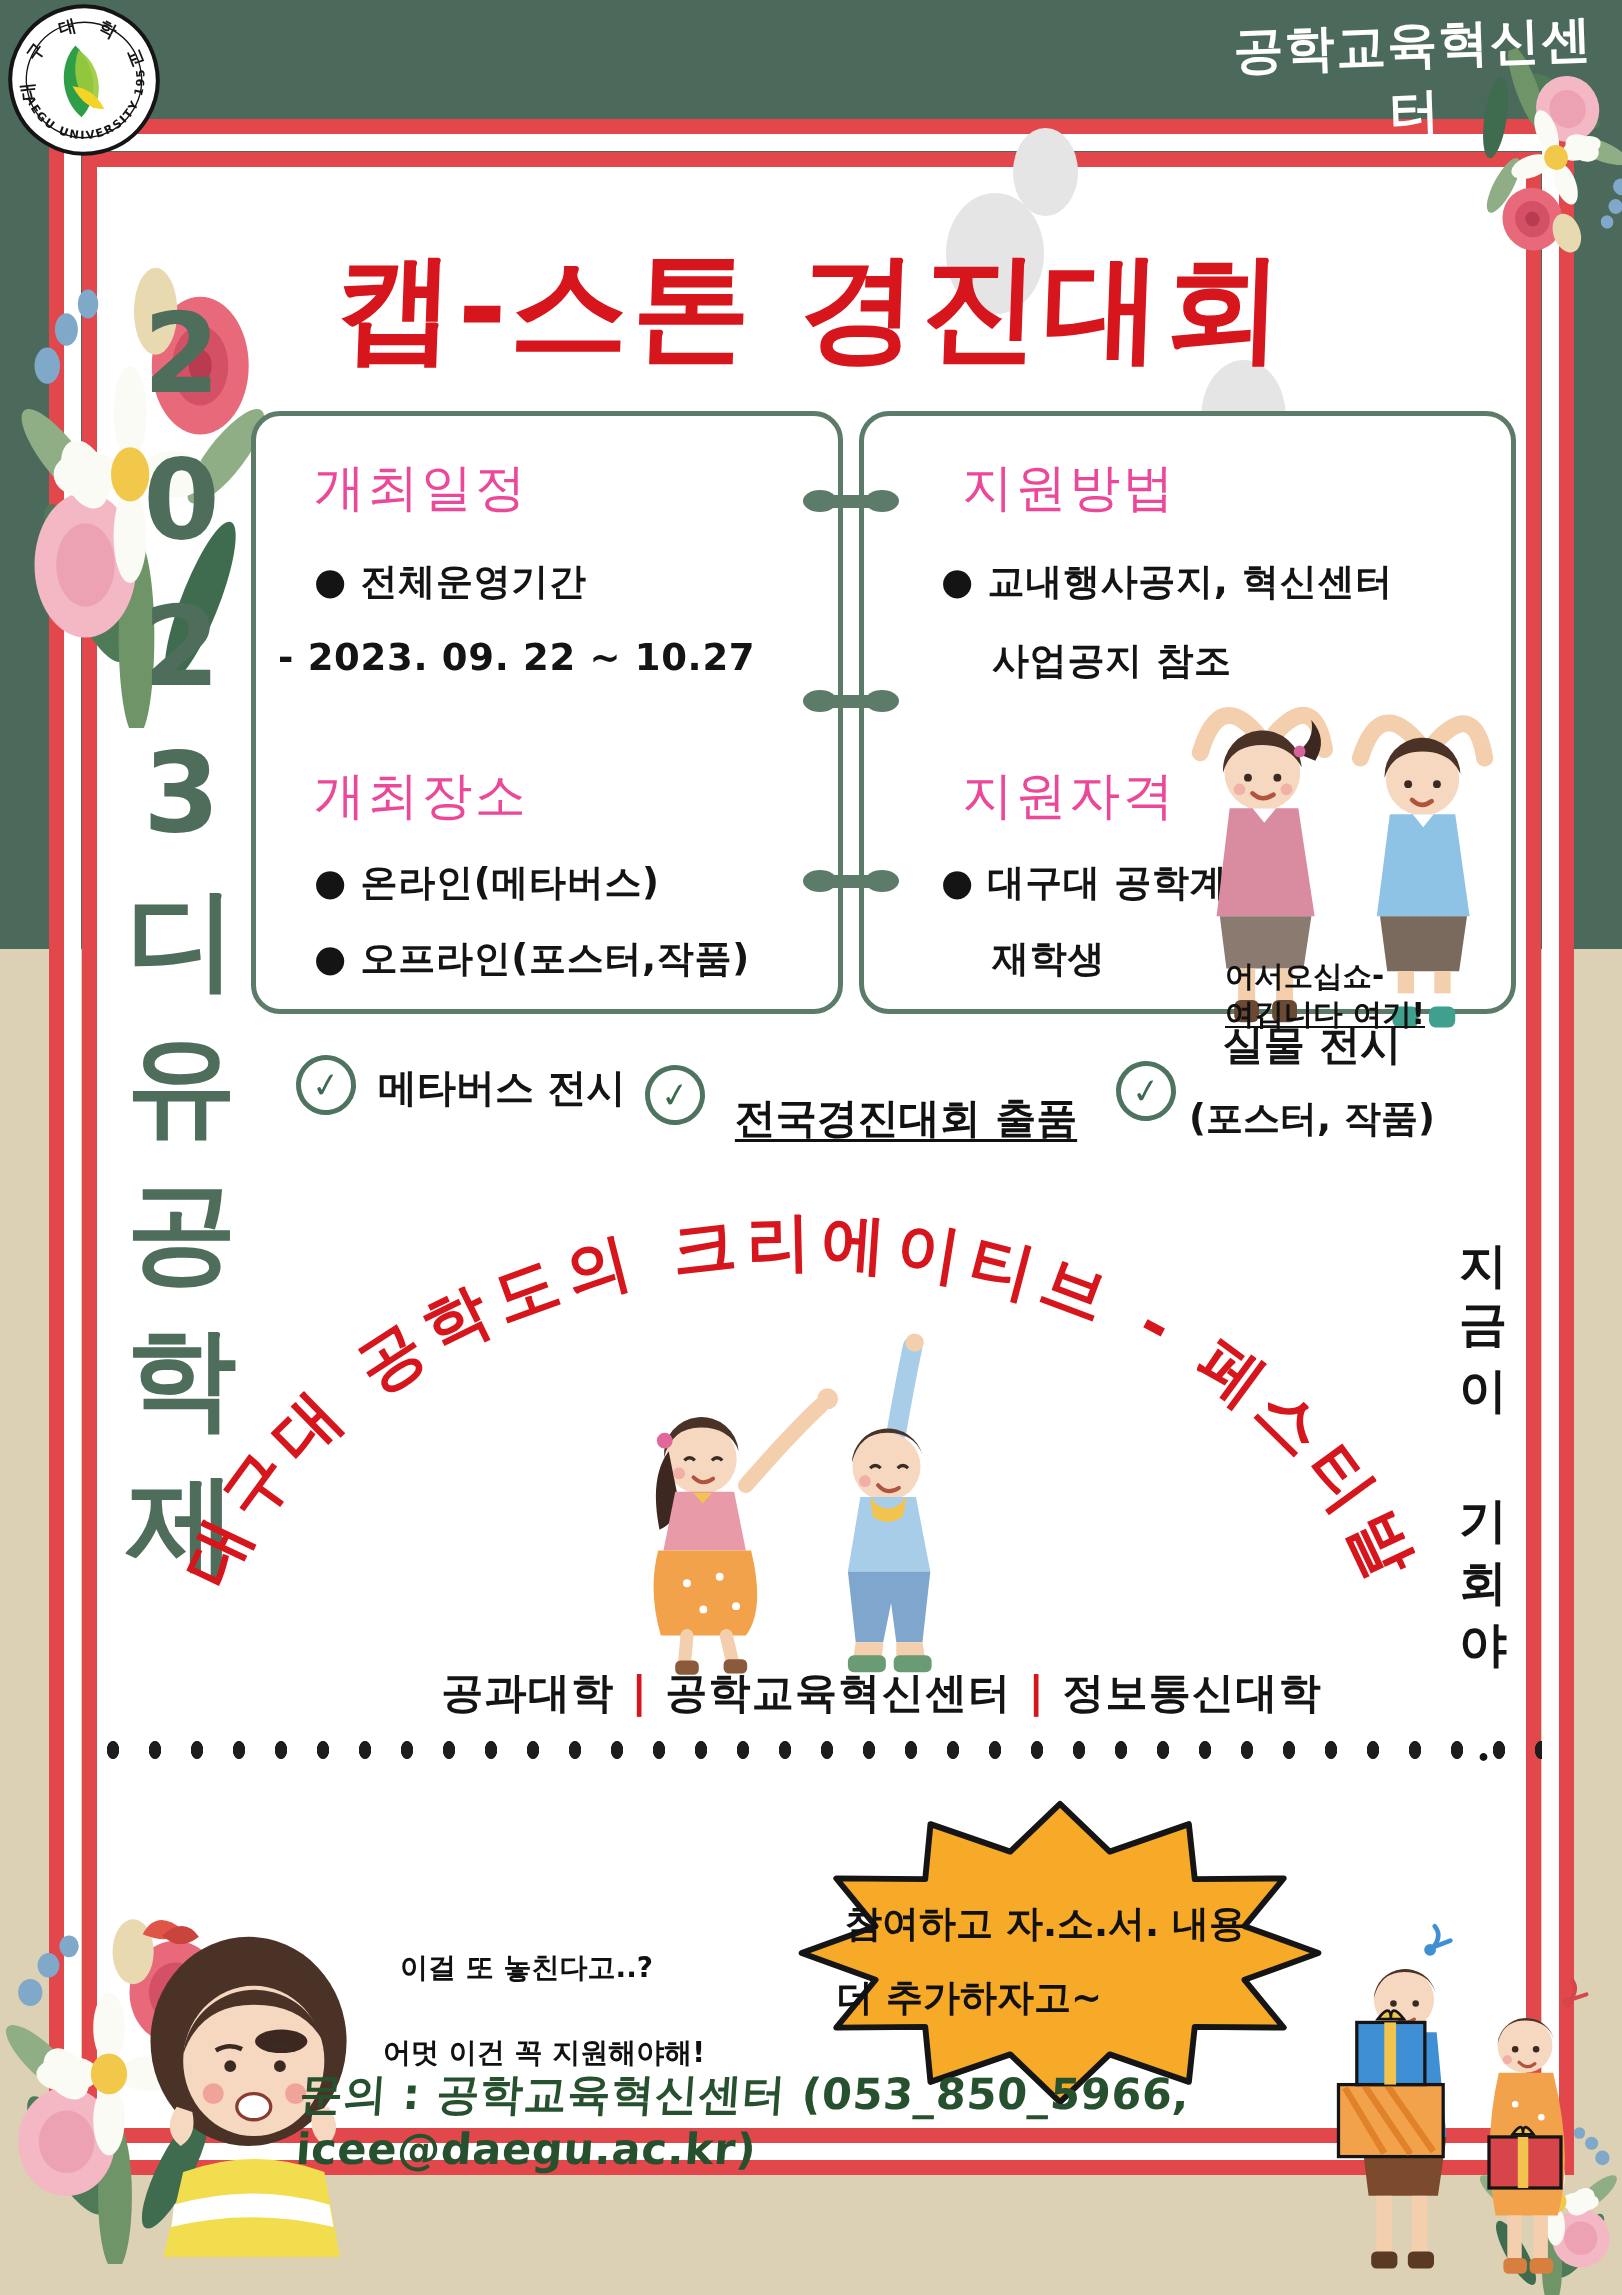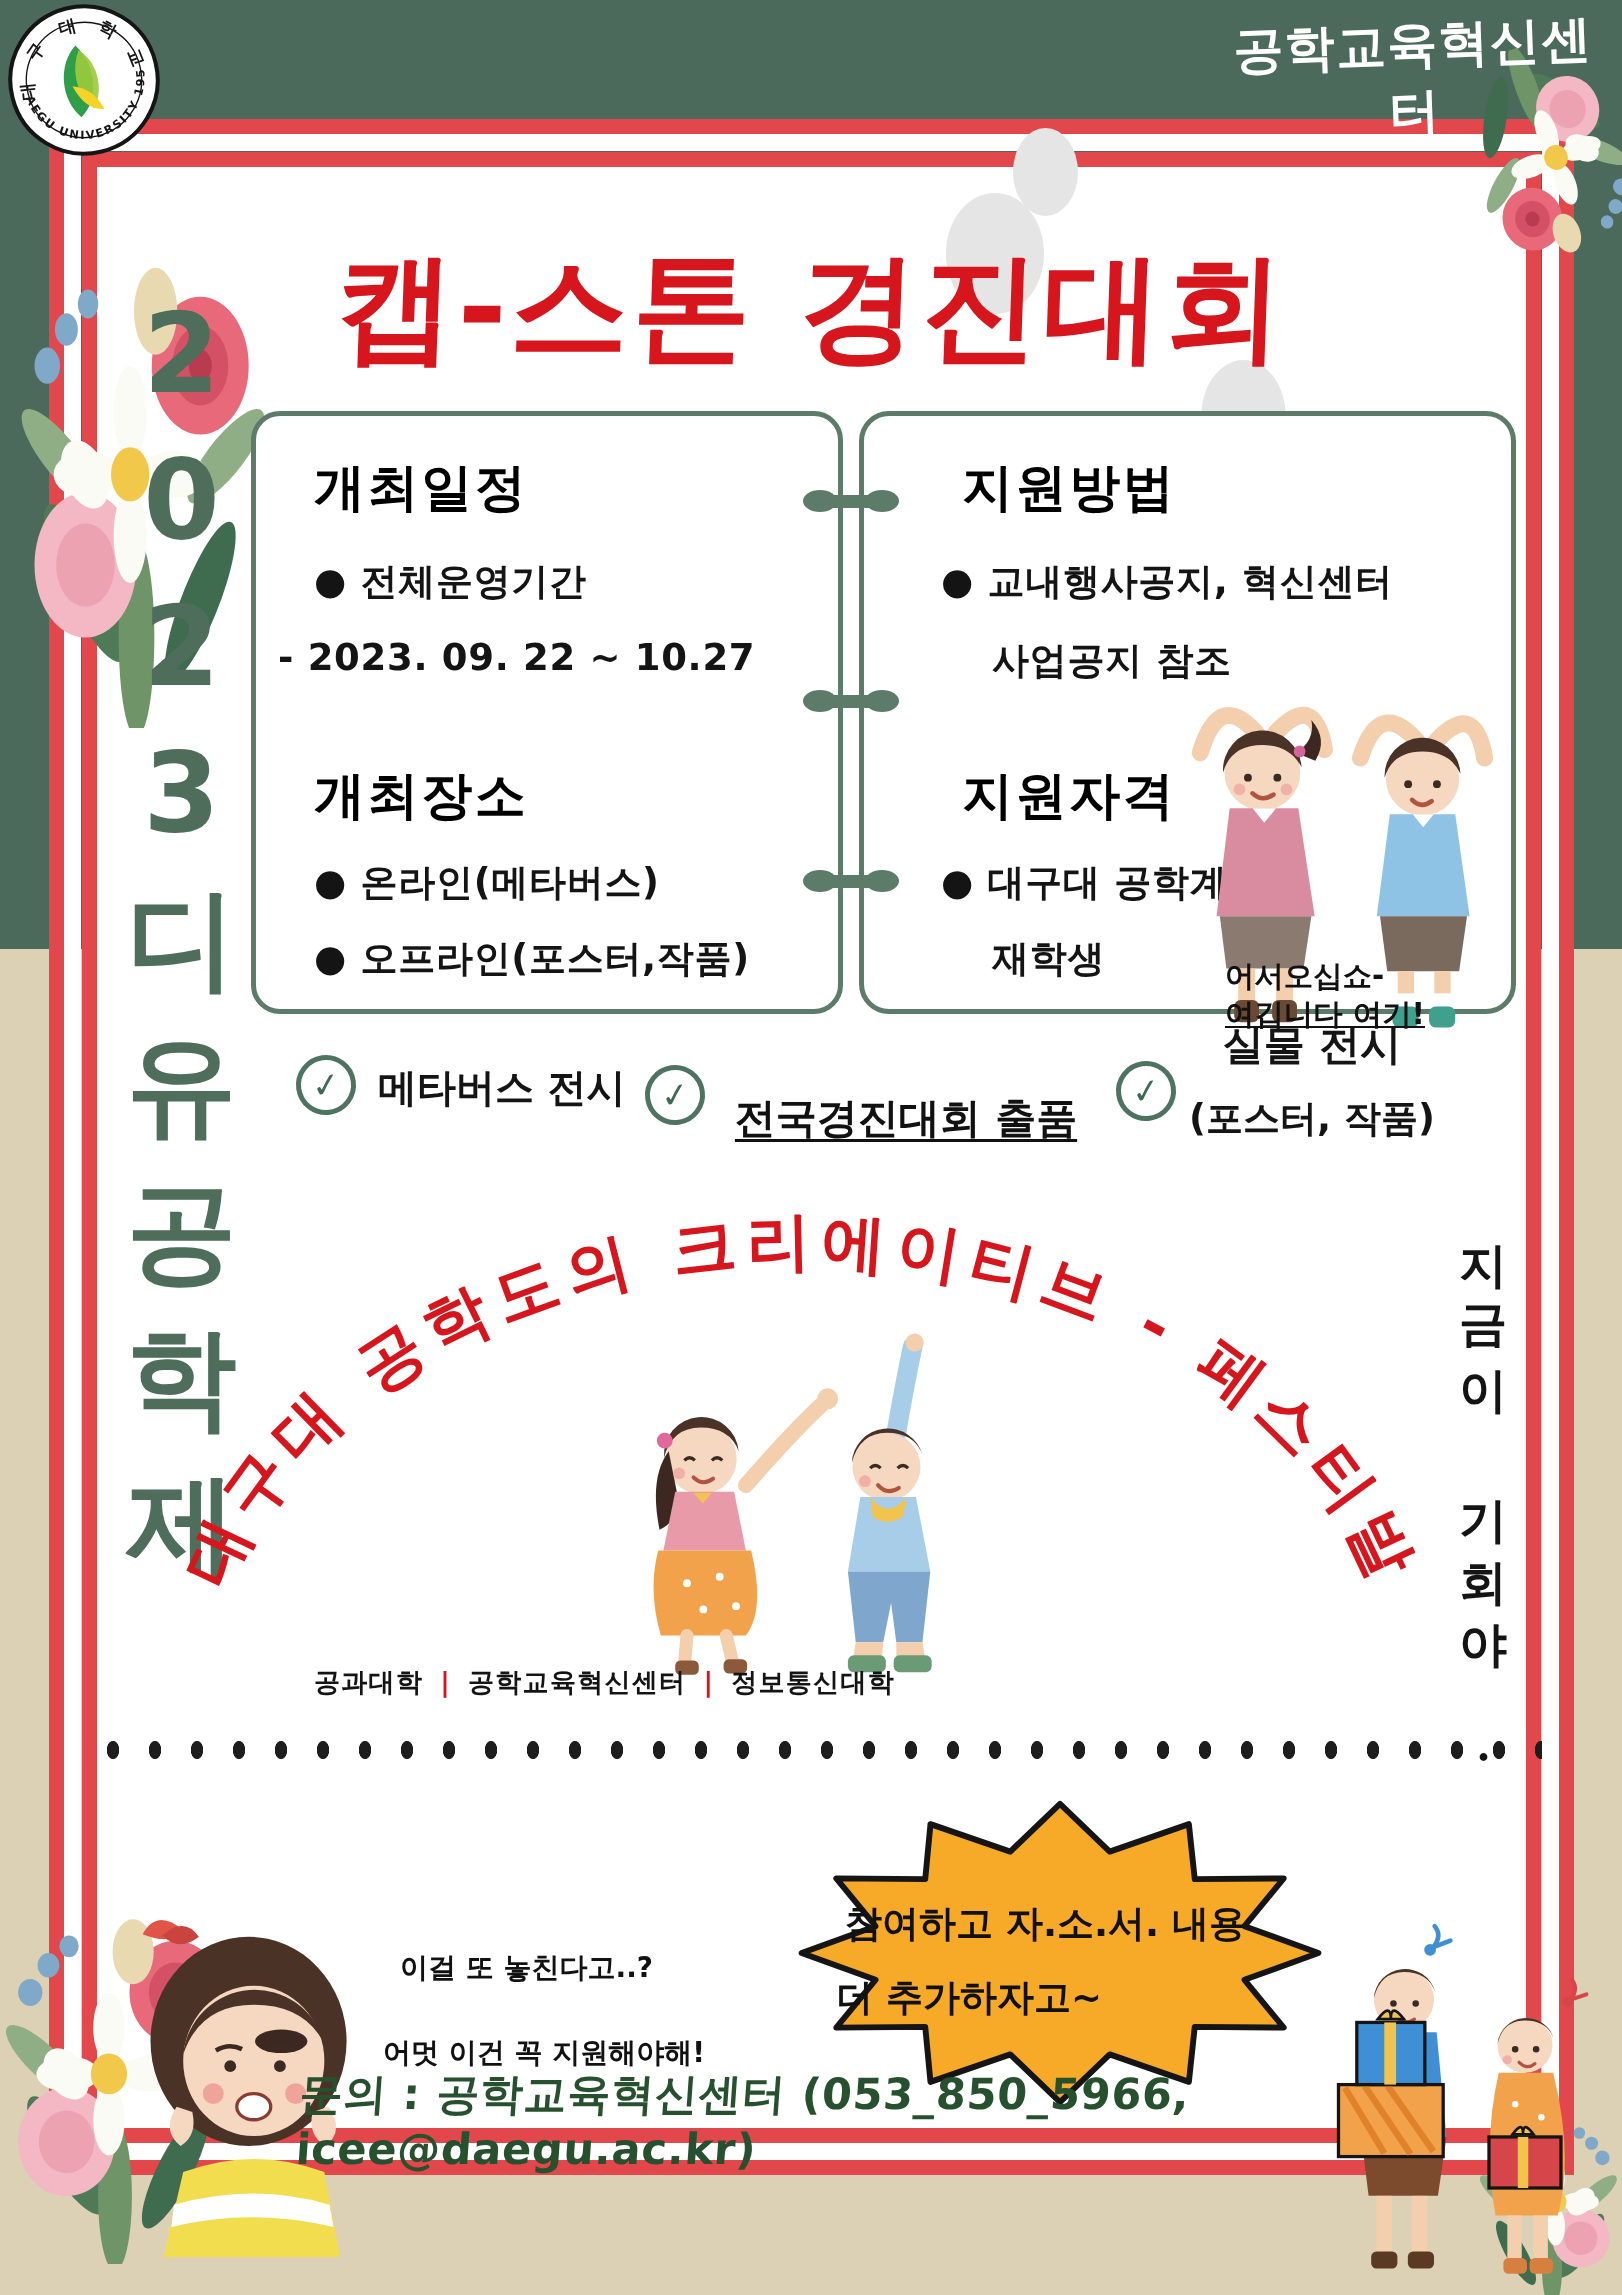--- a/index.html
+++ b/index.html
@@ -12,33 +12,33 @@
   .fr-mid{position:absolute;left:64px;top:134px;right:64px;bottom:135px;border:17.7px solid #ffffff;}
   .fr-inner{position:absolute;left:82px;top:152px;right:82px;bottom:152px;border:15px solid #e2474b;background:#ffffff;}
   
   .org-title{left:1211px;top:11.8px;width:406px;text-align:center;font-size:50px;font-weight:700;color:#ffffff;transform:rotate(-2deg);letter-spacing:1.3px;}
   .cloud{background:#e5e5e5;border-radius:50%;}
   .main-title{left:298px;top:229px;width:1027px;text-align:center;font-size:118px;font-weight:800;color:#d7151c;letter-spacing:3.9px;transform:skewX(-2deg);}
   
   .year-col{left:126px;top:281px;width:111px;display:flex;flex-direction:column;align-items:center;color:#4e6e5b;font-size:110px;font-weight:700;line-height:1.33;}
   
   .note-box{border:5.2px solid #5c7b69;border-radius:29px;background:#ffffff;}
-  .box-h{font-size:51px;font-weight:700;color:#000000;letter-spacing:2.6px;}
+  .box-h{font-size:51px;font-weight:400;color:#ec4899;letter-spacing:2.6px;}
   .box-t{font-size:37px;font-weight:600;color:#141414;letter-spacing:0.7px;}
   .connector{position:absolute;width:48px;height:13px;background:#5c7b69;border-radius:6.5px;left:827px;}
   .connector::before,.connector::after{content:"";position:absolute;width:34px;height:22px;border-radius:50%;background:#5c7b69;top:-4.6px;}
   .connector::before{left:-23.6px;}
   .connector::after{right:-23.6px;}
   
   .chk{width:50px;height:50px;border:5.9px solid #4e7360;border-radius:50%;display:flex;align-items:center;justify-content:center;
        color:#3f6a52;font-size:34px;font-weight:700;transform:rotate(-8deg);background:#fff;}
   .chk-label{font-size:39px;font-weight:600;color:#141414;}
   .chk-label-b{font-size:41px;font-weight:700;color:#111;text-decoration:underline;text-decoration-thickness:3.3px;text-underline-offset:6.5px;}
   
-  .orgs{left:314px;top:1665px;width:1008px;text-align:left;font-size:26px;font-weight:700;color:#141414;letter-spacing:1.3px;}
+  .orgs{left:314px;top:1665px;width:1008px;text-align:right;font-size:42px;font-weight:700;color:#141414;letter-spacing:1.3px;}
   .orgs .sep{color:#d7151c;padding:0 17px;font-weight:800;}
   .dots{left:92px;top:1735px;width:1450px;height:30px;
     background-image:radial-gradient(ellipse 9.8px 14.4px at center,#1d1d1d 60%,transparent 66%);
     background-size:42px 30px;background-repeat:repeat-x;}
   .side-note{left:1451px;top:1209px;writing-mode:vertical-rl;text-orientation:upright;
     font-family:"Liberation Serif","DejaVu Serif",serif;font-size:48px;font-weight:600;color:#141414;letter-spacing:14.4px;}
   
   .bubble-line{font-size:37px;font-weight:700;color:#111;}
   .callout-line{font-size:28px;font-weight:600;color:#111;}
   .contact{left:298px;top:2066px;width:1165px;font-size:43px;font-weight:700;color:#27512e;letter-spacing:0.7px;transform:skewX(-4deg);}

